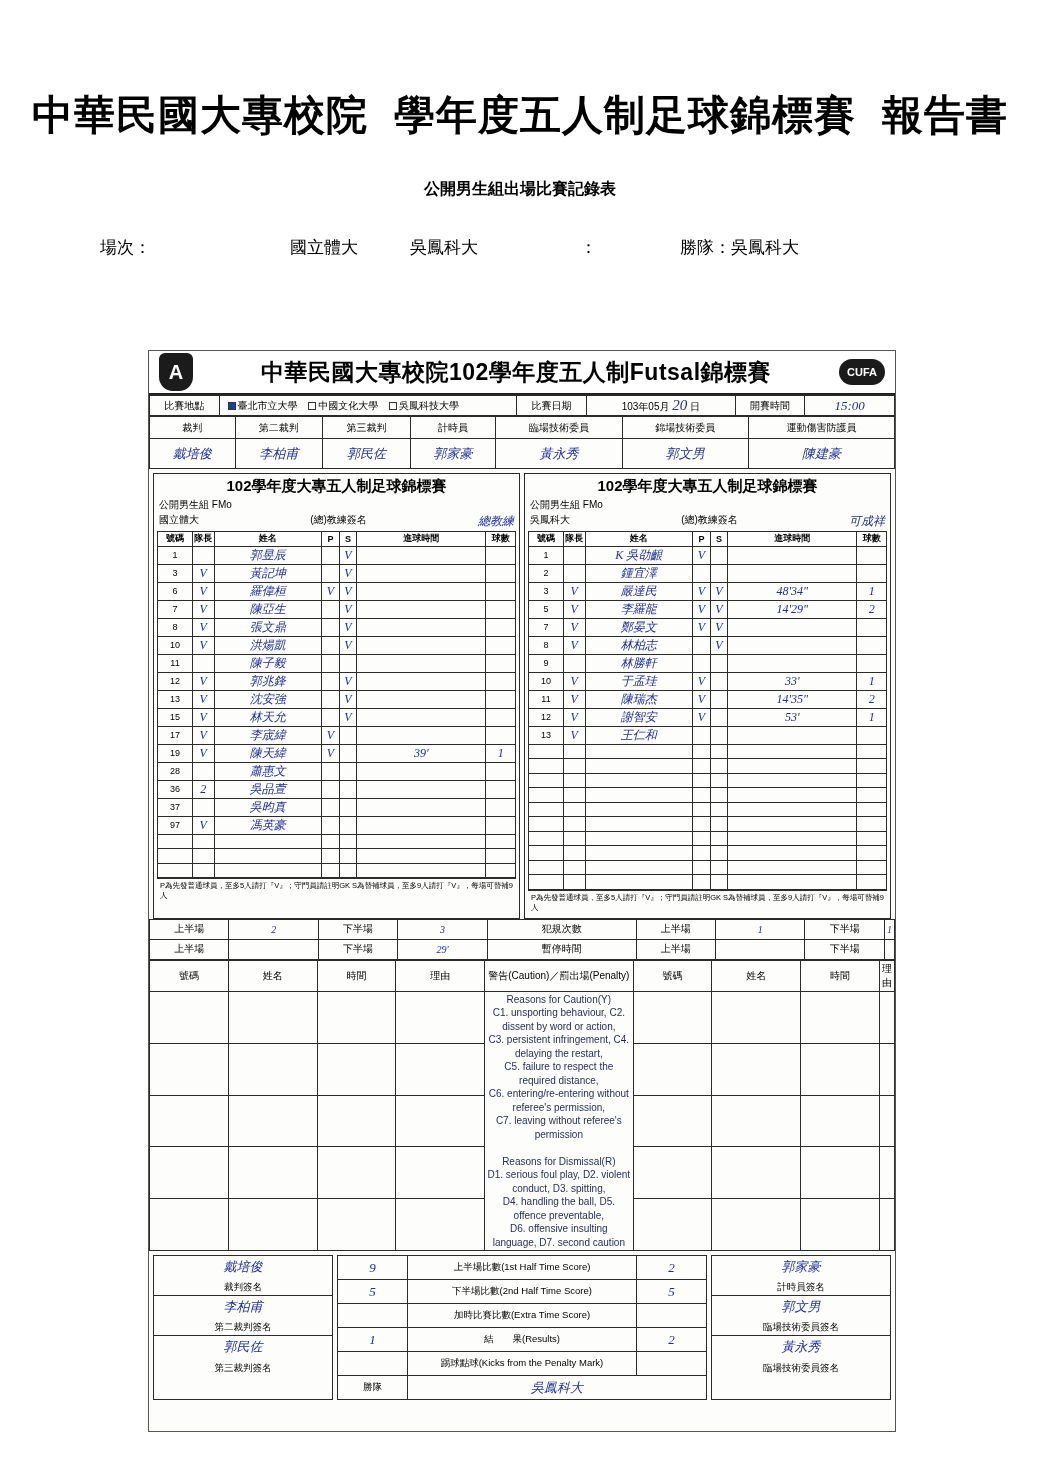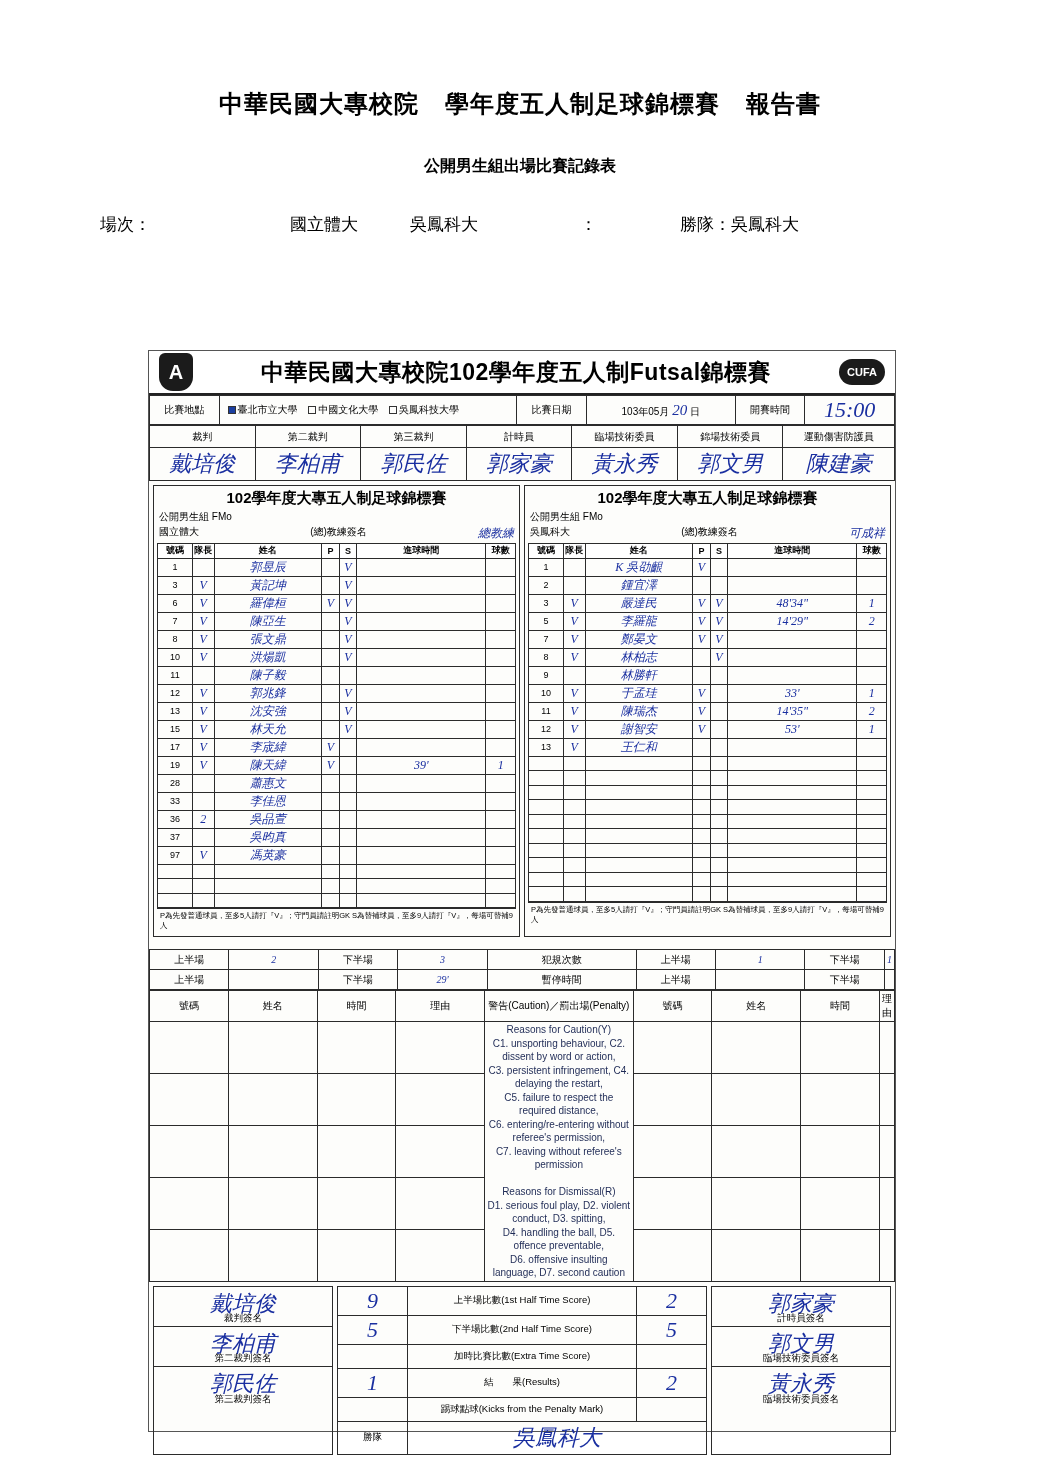--- a/index.html
+++ b/index.html
@@ -1,21 +1,21 @@
 <!DOCTYPE html>
 <html><head>
 <meta charset="utf-8">
 <style>
   html,body{margin:0;padding:0;background:#fff;}
   body{width:1040px;height:1473px;font-family:"Liberation Sans",sans-serif;color:#000;position:relative;}
   .page{width:1040px;height:1473px;position:relative;}
 
   
   .doc-title{
-    text-align:center;font-size:24px;font-weight:bold;letter-spacing:1px;
+    text-align:center;font-size:41px;font-weight:bold;letter-spacing:1px;
     margin-top:88px;
   }
   .doc-title span.gap{display:inline-block;width:26px;}
   .doc-subtitle{
     text-align:center;font-size:16px;font-weight:bold;margin-top:36px;
   }
   .doc-line3{
     margin-top:36px;font-size:17px;padding-left:100px;position:relative;height:24px;
   }
   .doc-line3 .c1{position:absolute;left:100px;}
@@ -53,21 +53,21 @@
 
   table.grid{border-collapse:collapse;width:100%;}
   table.grid td,table.grid th{border:1px solid #2b2b2b;font-size:10px;padding:1px 2px;text-align:center;vertical-align:middle;}
 
   .meta td{height:20px;}
   .lbl{width:70px;font-size:10.5px;}
   .chk{display:inline-block;width:8px;height:8px;border:1px solid #333;margin-right:2px;vertical-align:-1px;}
   .chk.on{background:#1b3fa0;}
   .hand{font-family:"Liberation Serif",serif;color:#1a2fa0;font-style:italic;font-size:15px;}
   .hand.sm{font-size:12px;}
-  .hand.lg{font-size:22px;}
+  .hand.lg{font-size:13px;}
 
   .officials td{height:22px;}
   .officials .sig{height:30px;}
 
   
   .rosters{display:flex;gap:4px;padding:4px 4px 0 4px;}
   .panel{flex:1;border:1px solid #2b2b2b;padding:3px;}
   .panel h3{margin:0;text-align:center;font-size:15px;font-weight:bold;}
   .panel .sub{font-size:10px;margin:2px 0 0 2px;}
   .panel .teamrow{display:flex;justify-content:space-between;font-size:10px;margin:1px 2px;}
@@ -302,29 +302,20 @@
               <tr>
                 <td class="c-no">28</td>
                 <td class="c-tick hand sm"></td>
                 <td class="c-name hand sm">蕭惠文</td>
                 <td class="c-p hand sm"></td>
                 <td class="c-s hand sm"></td>
                 <td class="c-goal hand sm"></td>
                 <td class="c-cnt hand sm"></td>
               </tr>
               <tr>
-                <td class="c-no">33</td>
-                <td class="c-tick hand sm"></td>
-                <td class="c-name hand sm">李佳恩</td>
-                <td class="c-p hand sm"></td>
-                <td class="c-s hand sm"></td>
-                <td class="c-goal hand sm"></td>
-                <td class="c-cnt hand sm"></td>
-              </tr>
-              <tr>
                 <td class="c-no">36</td>
                 <td class="c-tick hand sm">2</td>
                 <td class="c-name hand sm">吳品萱</td>
                 <td class="c-p hand sm"></td>
                 <td class="c-s hand sm"></td>
                 <td class="c-goal hand sm"></td>
                 <td class="c-cnt hand sm"></td>
               </tr>
               <tr>
                 <td class="c-no">37</td>
@@ -587,21 +578,21 @@
                 <td class="c-goal hand sm"></td>
                 <td class="c-cnt hand sm"></td>
               </tr>
             </tbody>
         </table>
         <div class="note">P為先發普通球員，至多5人請打『V』；守門員請註明GK
 S為替補球員，至多9人請打『V』，每場可替補9人</div>
       </div>
     </div>
 
-    <table class="grid halves" style="margin-top:12px;">
+    <table class="grid halves" style="margin-top:0;">
       <tbody>
           <tr>
         <td style="width:80px">上半場</td>
         <td style="width:90px" class="hand">2</td>
         <td style="width:80px">下半場</td>
         <td style="width:90px" class="hand">3</td>
         <td style="width:150px">犯規次數</td>
         <td style="width:80px">上半場</td>
         <td style="width:90px" class="hand">1</td>
         <td style="width:80px">下半場</td>

